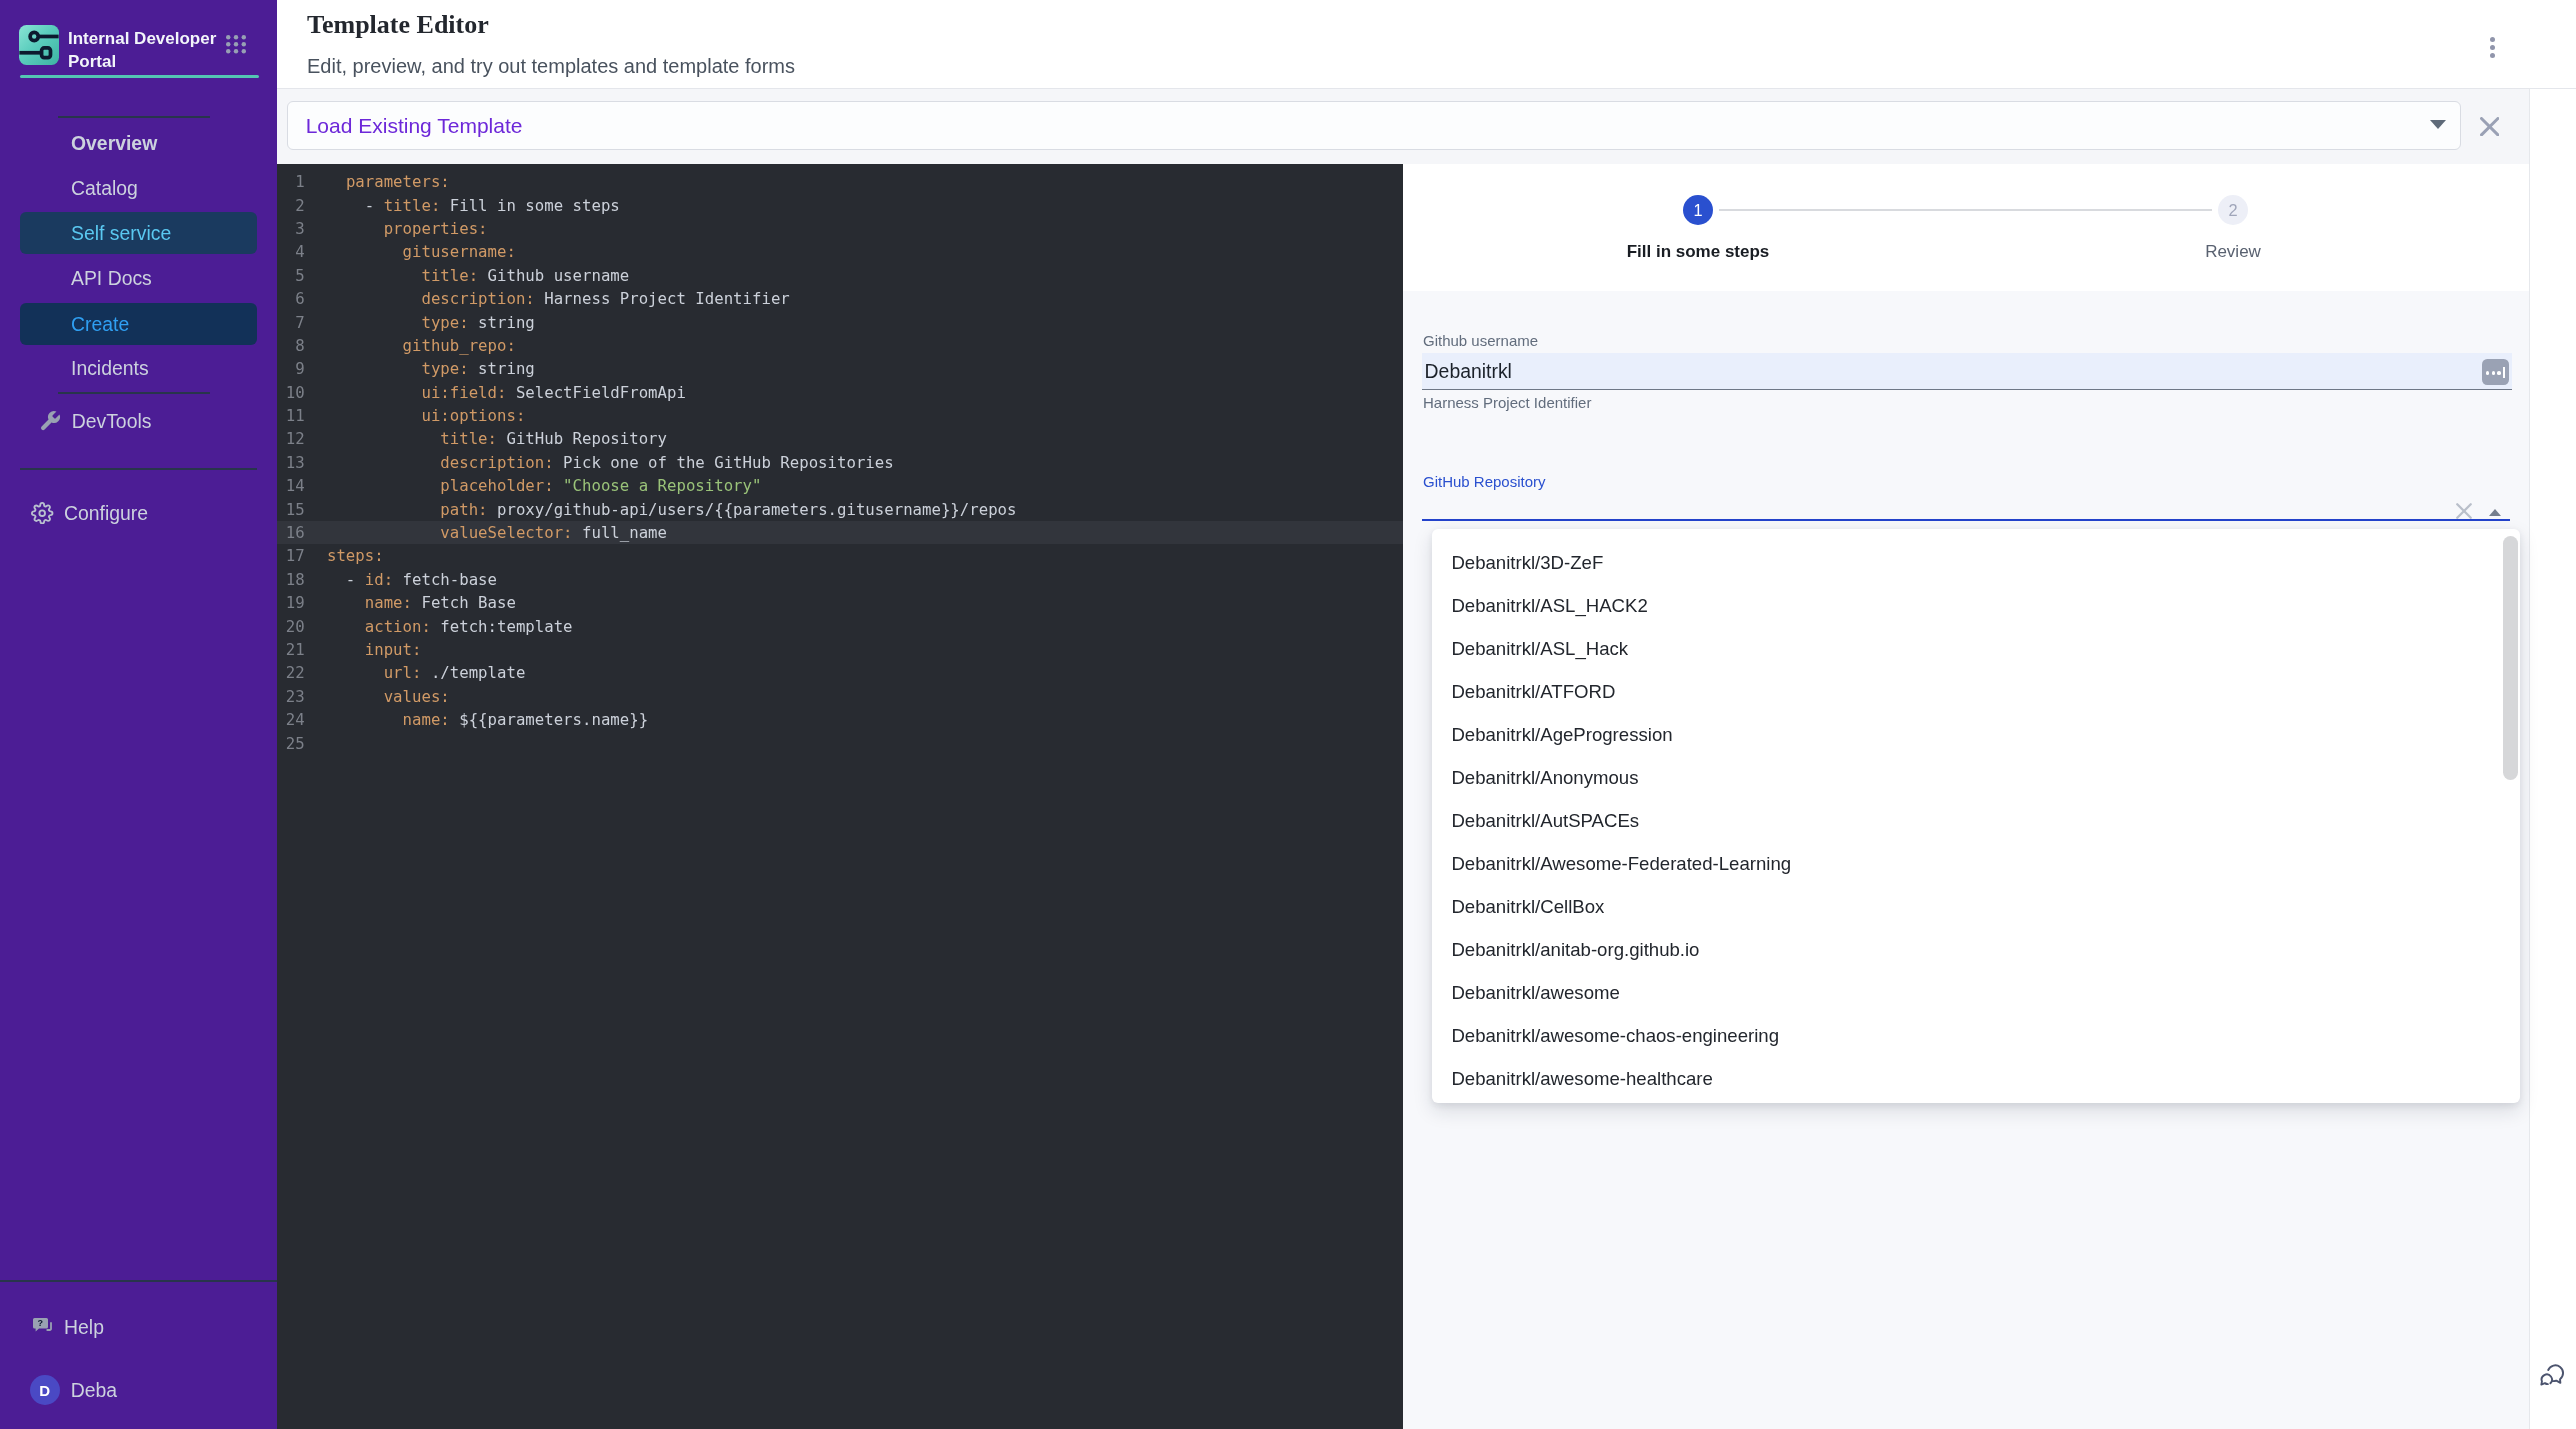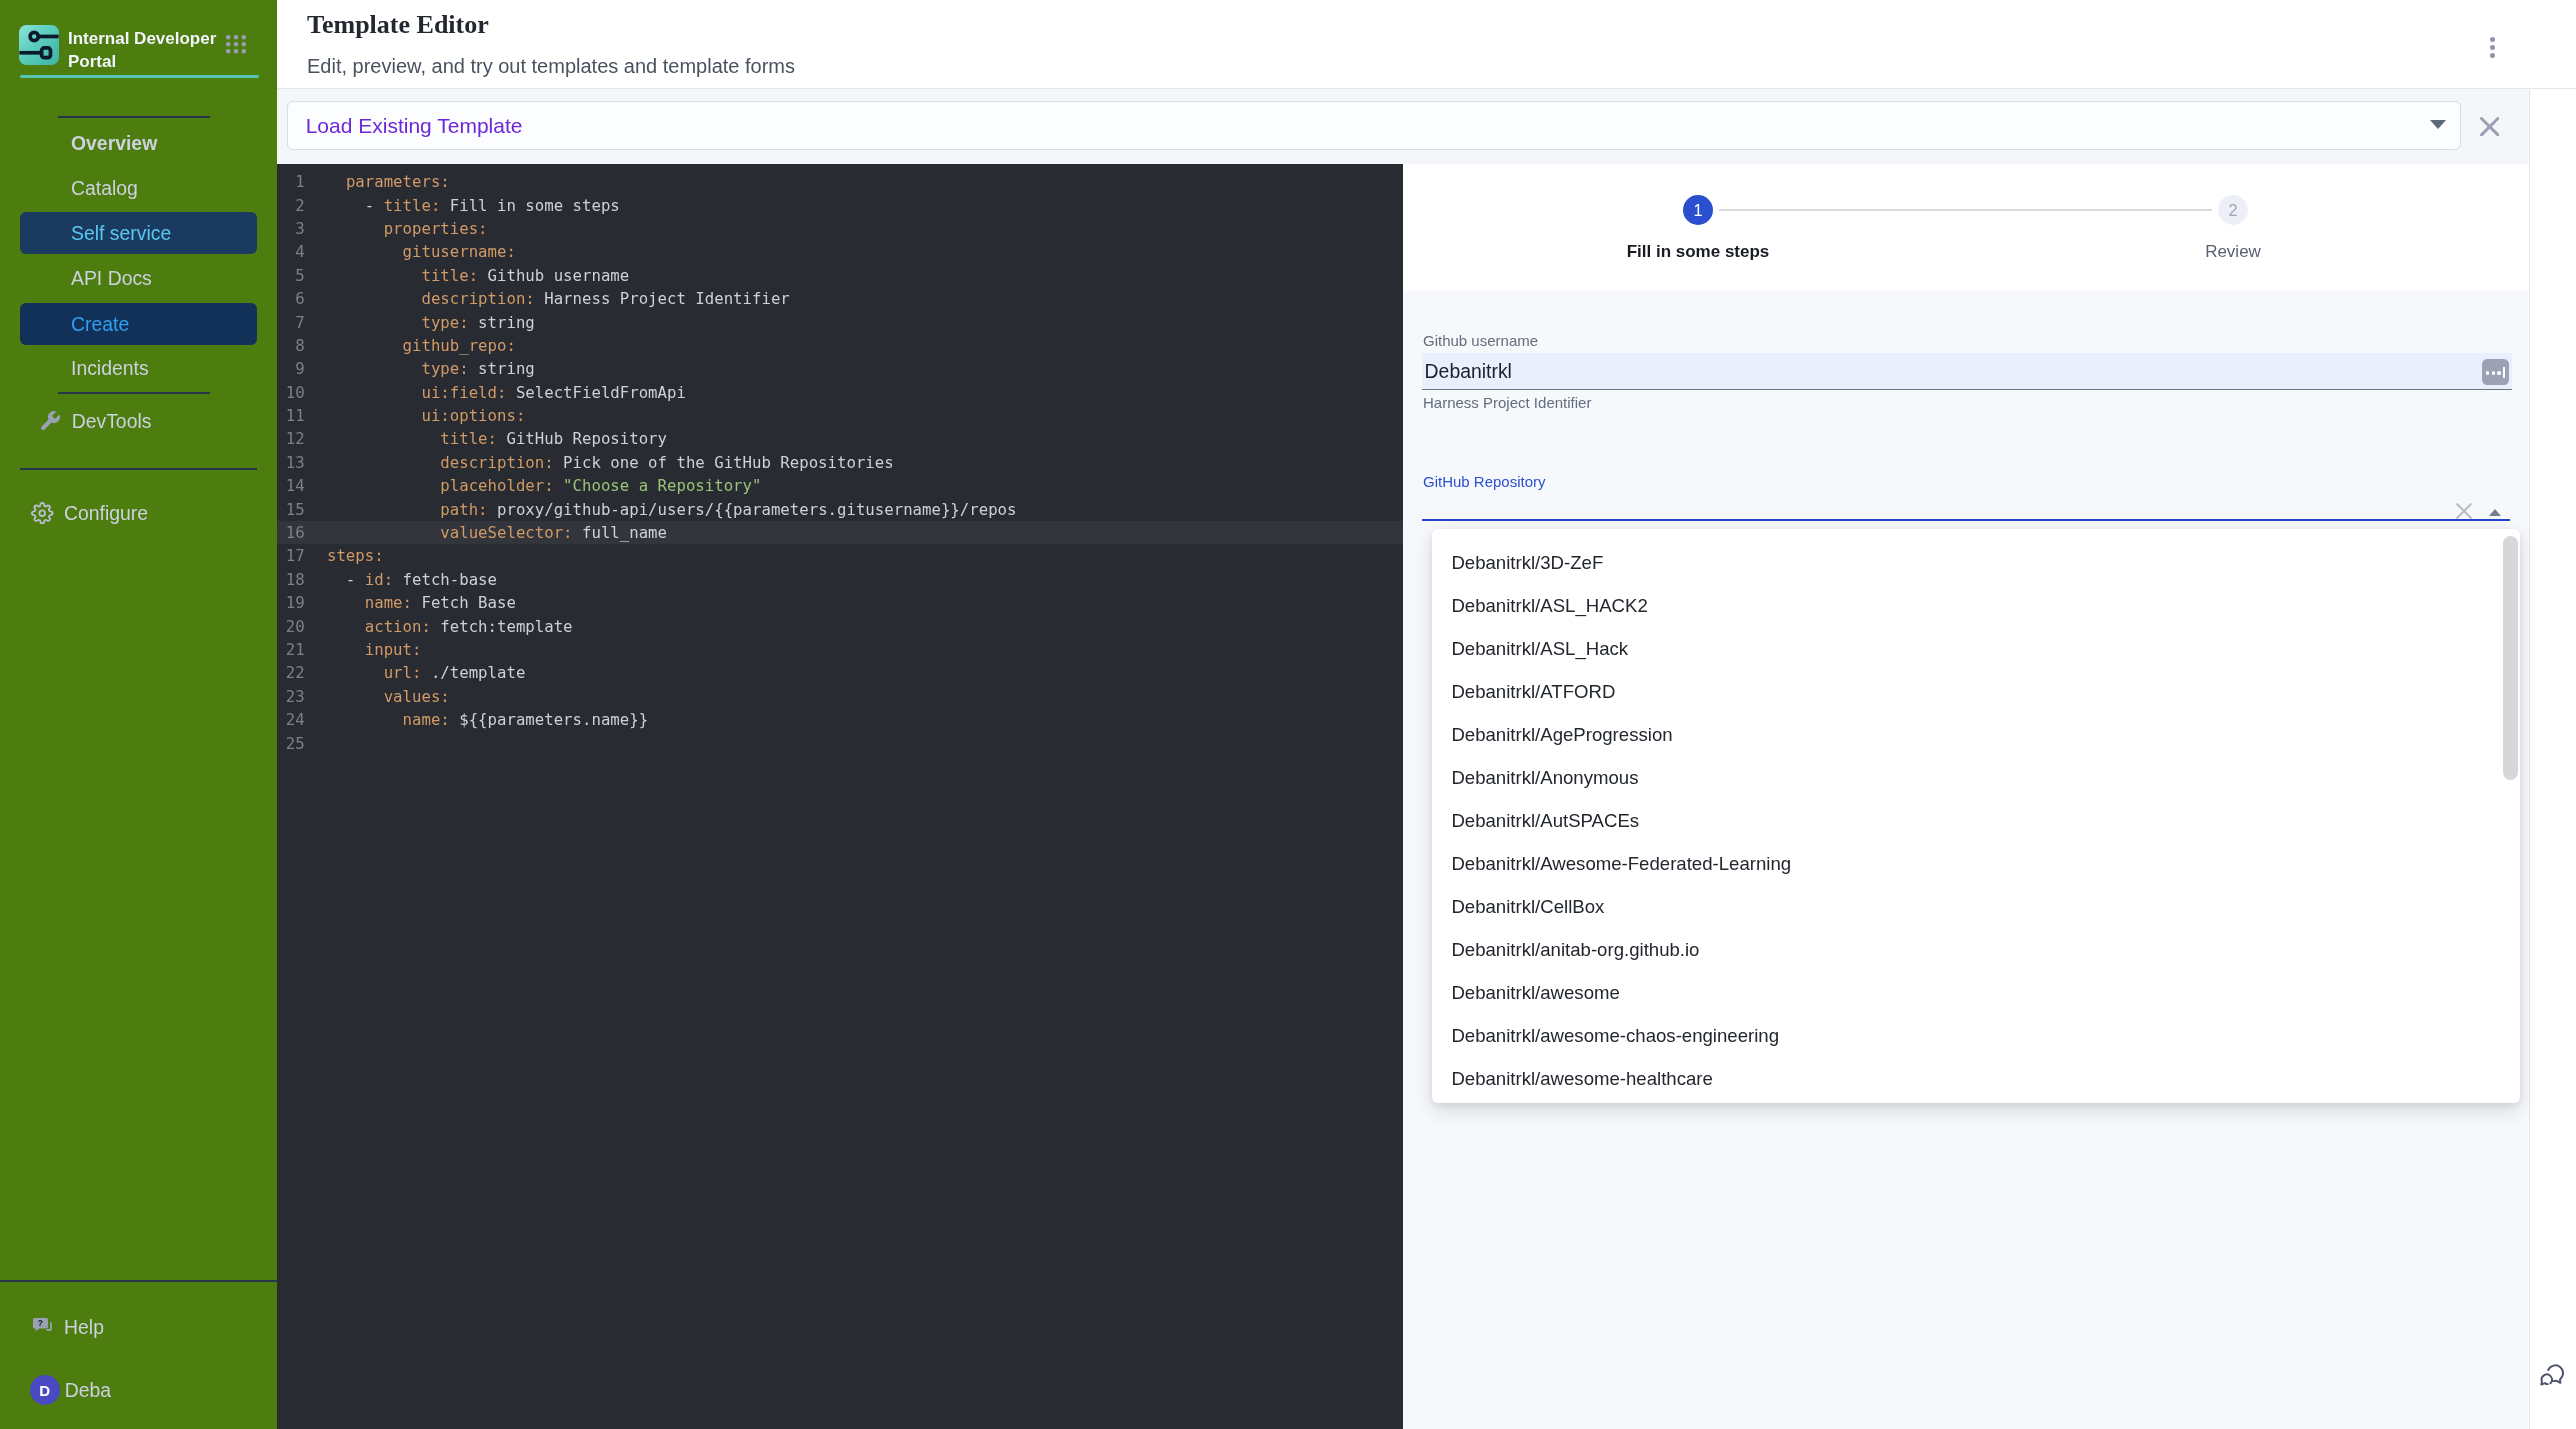--- a/index.html
+++ b/index.html
@@ -1,21 +1,21 @@
 <!DOCTYPE html>
 <html style="font-size:12px"><head>
 <meta charset="utf-8">
 <style>
   * { margin:0; padding:0; box-sizing:border-box; }
   html,body { width:2576px; height:1430px; overflow:hidden; background:#ffffff;
               font-family:"Liberation Sans", sans-serif; }
   .abs { position:absolute; }
 
   
-  #sidebar { left:0; top:0; width:277px; height:1430px; background:#4d7c0f; z-index:5; }
+  #sidebar { left:0; top:0; width:277px; height:1430px; background:#4c1d95; z-index:5; }
   #logo-box { left:19.4px; top:24.6px; width:40px; height:40px; border-radius:7.5px;
               background:linear-gradient(135deg,#8ae4d5 0%,#5bcdbd 45%,#3db3a3 100%); }
   #logo-title { left:68px; top:27px; width:160px; color:#f2f5fa; font-size:17px; line-height:23px; font-weight:700; }
   #apps-grid { left:226px; top:35px; width:20px; height:18.6px; }
   #teal-line { left:20px; top:75px; width:239px; height:3px; background:#54c5b3; border-radius:1.5px; }
 
   .side-divider { background:#28354c; height:1.5px; }
   #divider-top   { left:58px; top:116px; width:152px; }
   #divider-mid   { left:58px; top:392px; width:152px; }
   #divider-long  { left:20px; top:468px; width:237px; }
@@ -41,21 +41,21 @@
   #configure-item .ticon { margin-left:11.2px; width:22.4px; height:22.4px; }
   #configure-item .lbl { margin-left:10.4px;text-align:right; }
   #help-item      { left:20px; top:1306px; width:237px; height:42px; }
   #help-item .ticon { margin-left:10.4px; width:24px; height:24px; }
   #help-item .lbl { margin-left:9.7px; }
 
   #user-item { left:20px; top:1370px; width:237px; height:40px; display:flex; align-items:center; }
   #avatar { width:30px; height:30px; border-radius:50%; background:#4a49c4; margin-left:9.7px;
             display:flex; align-items:center; justify-content:center;
             color:#ffffff; font-size:15px; font-weight:700; }
-  #user-item .lbl { margin-left:5px; color:#ccd2de; font-size:19.4px; }
+  #user-item .lbl { margin-left:11px; color:#ccd2de; font-size:19.4px; }
 
   
   #main { left:277px; top:0; width:2299px; height:1430px; background:#ffffff; }
 
   #header { left:0; top:0; width:2299px; height:89px; background:#ffffff; }
   #page-title { left:30px; top:9.7px; font-size:26px; font-weight:700; color:#23272e;font-family:Liberation Serif, serif; }
   #page-subtitle { left:30px; top:55px; font-size:20px; color:#49525e; }
   #kebab-menu { left:2205px; top:31px; width:21px; height:33px; display:flex; flex-direction:column;
                 align-items:center; justify-content:center; gap:3px; }
   #kebab-menu i { width:5.2px; height:5.2px; border-radius:50%; background:#9095ab; }

